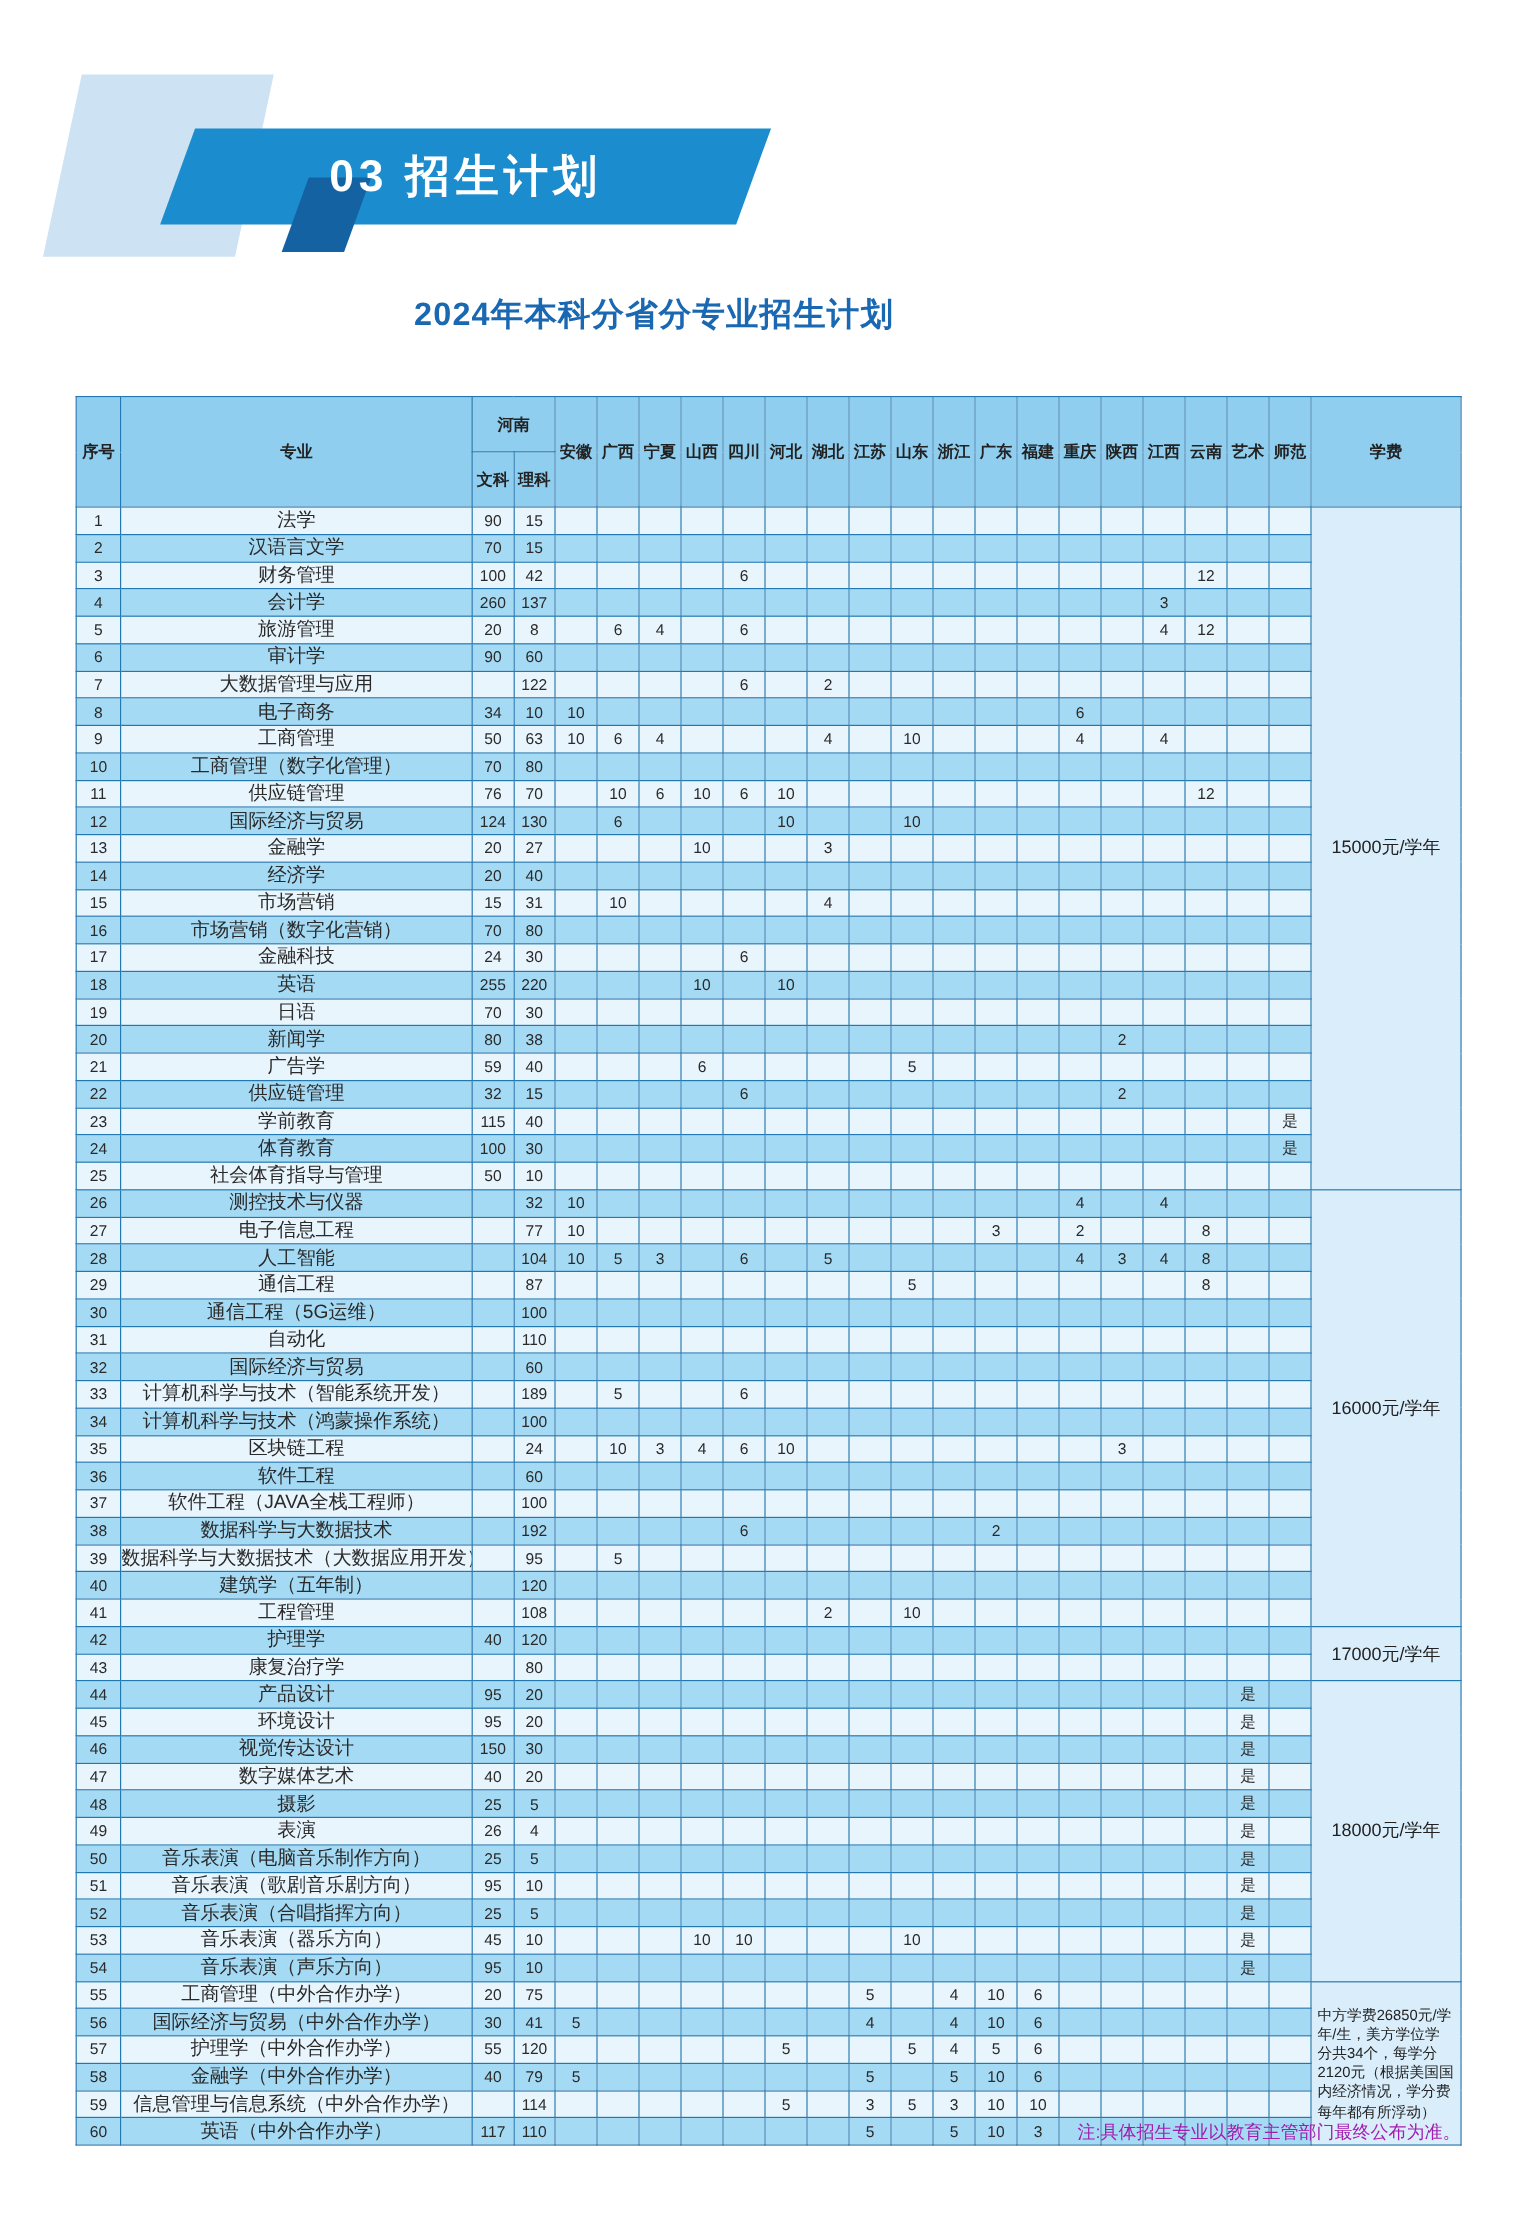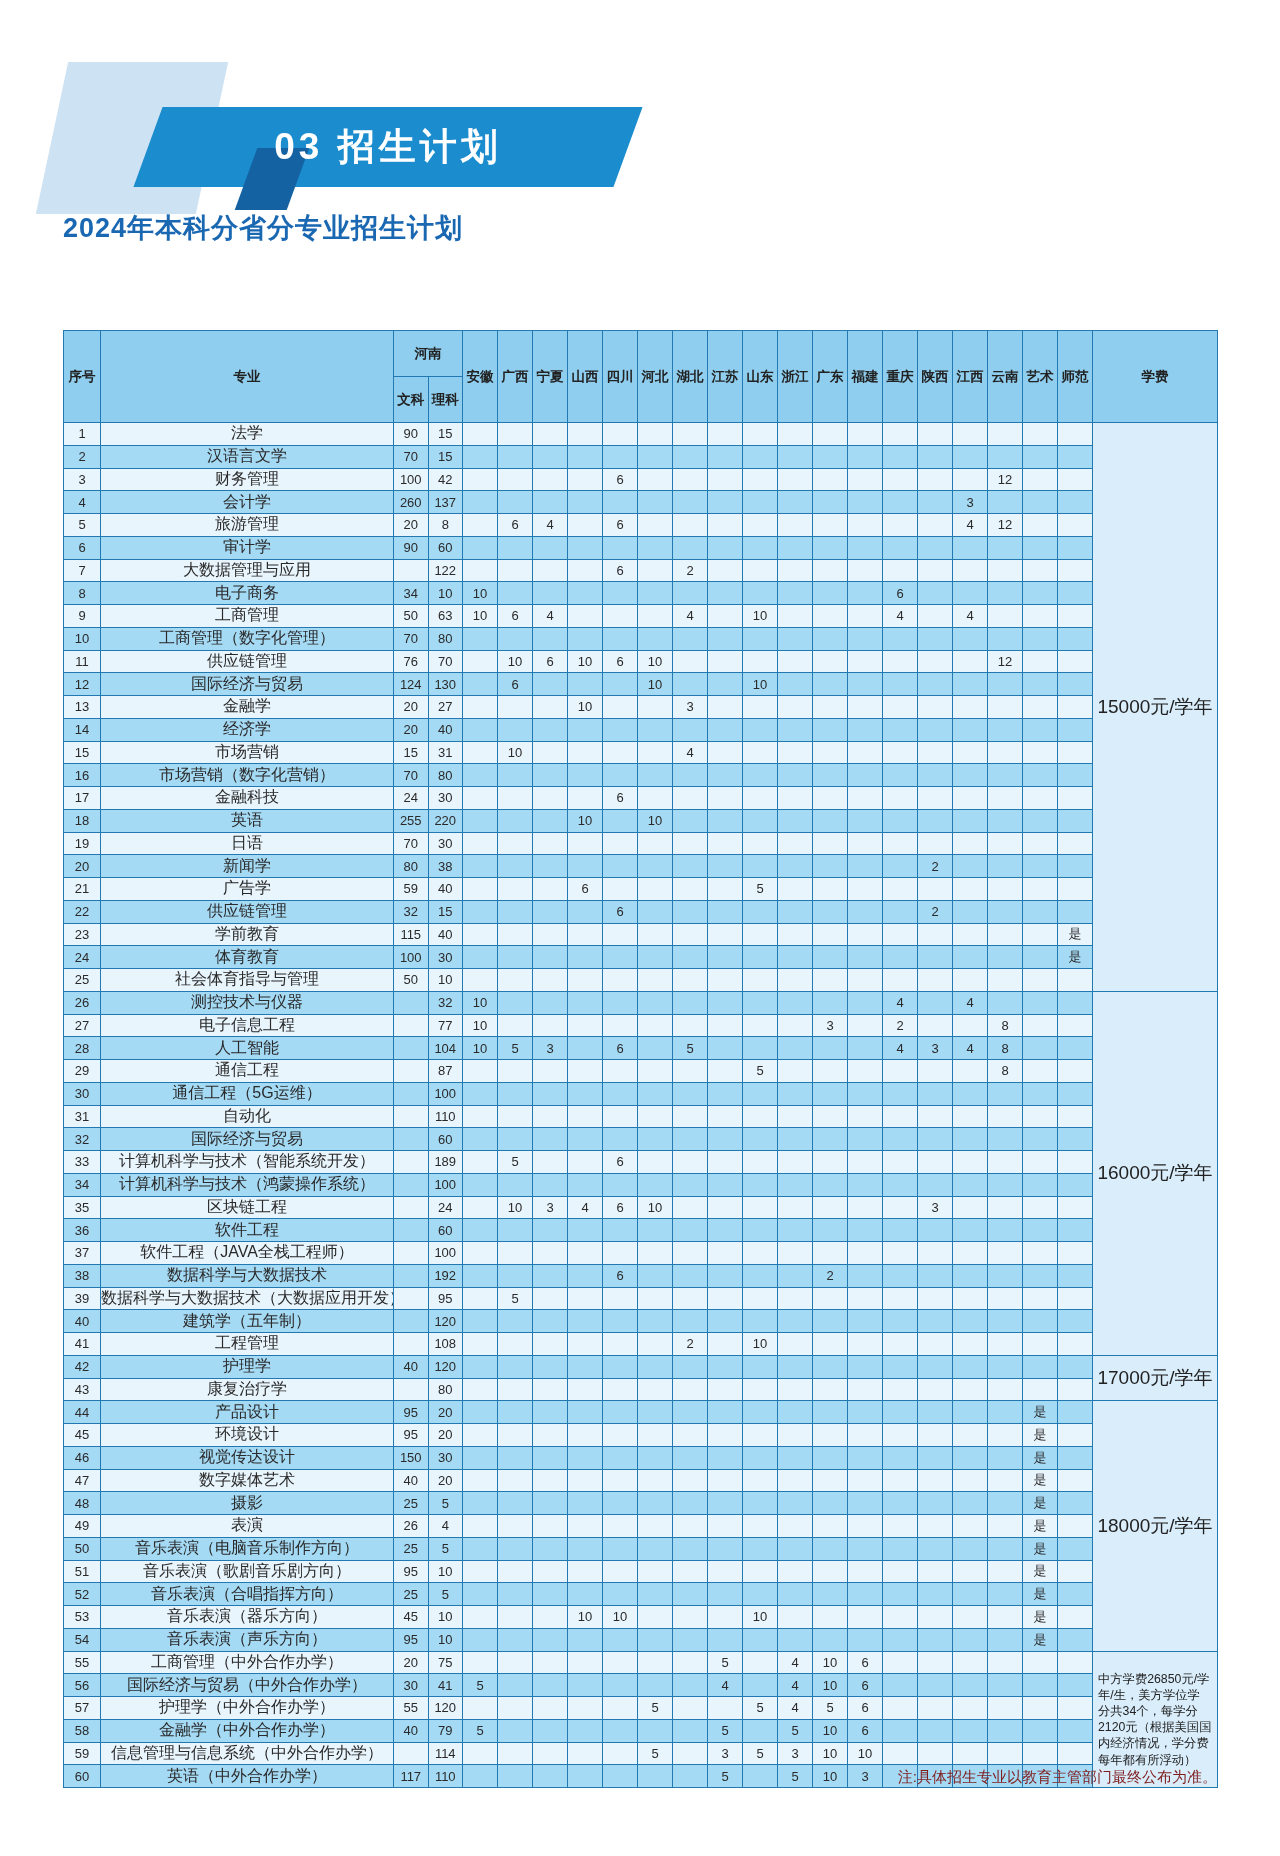--- a/index.html
+++ b/index.html
@@ -25,51 +25,51 @@
     background:#1562a3; transform:skewX(-20deg);
   }
   .banner-title {
     position:absolute; left:148px; top:107px; width:480px; height:80px;
     display:flex; align-items:center; justify-content:center;
     color:#ffffff; font-size:37px; font-weight:bold; letter-spacing:4px;
   }
 
   
   .page-title {
-    position:absolute; left:63px; top:210px; width:964px;
-    font-size:27px; font-weight:bold; color:#1a67b2;
+    position:absolute; left:63px; top:244px; width:964px;
+    text-align:center; font-size:27px; font-weight:bold; color:#1a67b2;
     letter-spacing:1px;
   }
 
   
   .tbl-wrap { position:absolute; left:63px; top:330px; width:1154px; }
   table {
     border-collapse:collapse; table-layout:fixed; width:1154px;
   }
   th, td {
     border:1.6px solid #2278b1; text-align:center; vertical-align:middle;
     font-size:13px; overflow:hidden; white-space:nowrap; padding:0;
   }
   thead th { background:#8fceef; font-weight:bold; font-size:13.5px; height:46px; color:#222; }
   tbody tr { height:22.75px; }
   tbody tr:nth-child(odd)  td { background:#e9f5fd; }
   tbody tr:nth-child(even) td { background:#a5daf5; }
   td.major { font-size:16px; }
   td.tuition {
-    background:#d9edfb !important; font-size:19px; color:#222;
+    background:#d9edfb !important; font-size:15px; color:#222;
   }
   td.tuition.small {
     font-size:12.3px; white-space:normal; text-align:left;
     padding:2px 5px; line-height:1.32; vertical-align:middle;margin-top:16px;
   }
 
   
   .footnote {
     position:absolute; left:63px; top:1768px; width:1154px;
-    text-align:right; font-size:15px; color:#7f1d1d;
+    text-align:right; font-size:15px; color:#a21caf;
   }
 </style>
 </head>
 <body>
 
 <div class="banner">
   <div class="para-light"></div>
   <div class="para-main"></div>
   <div class="para-dark"></div>
   <div class="banner-title">03 招生计划</div>

